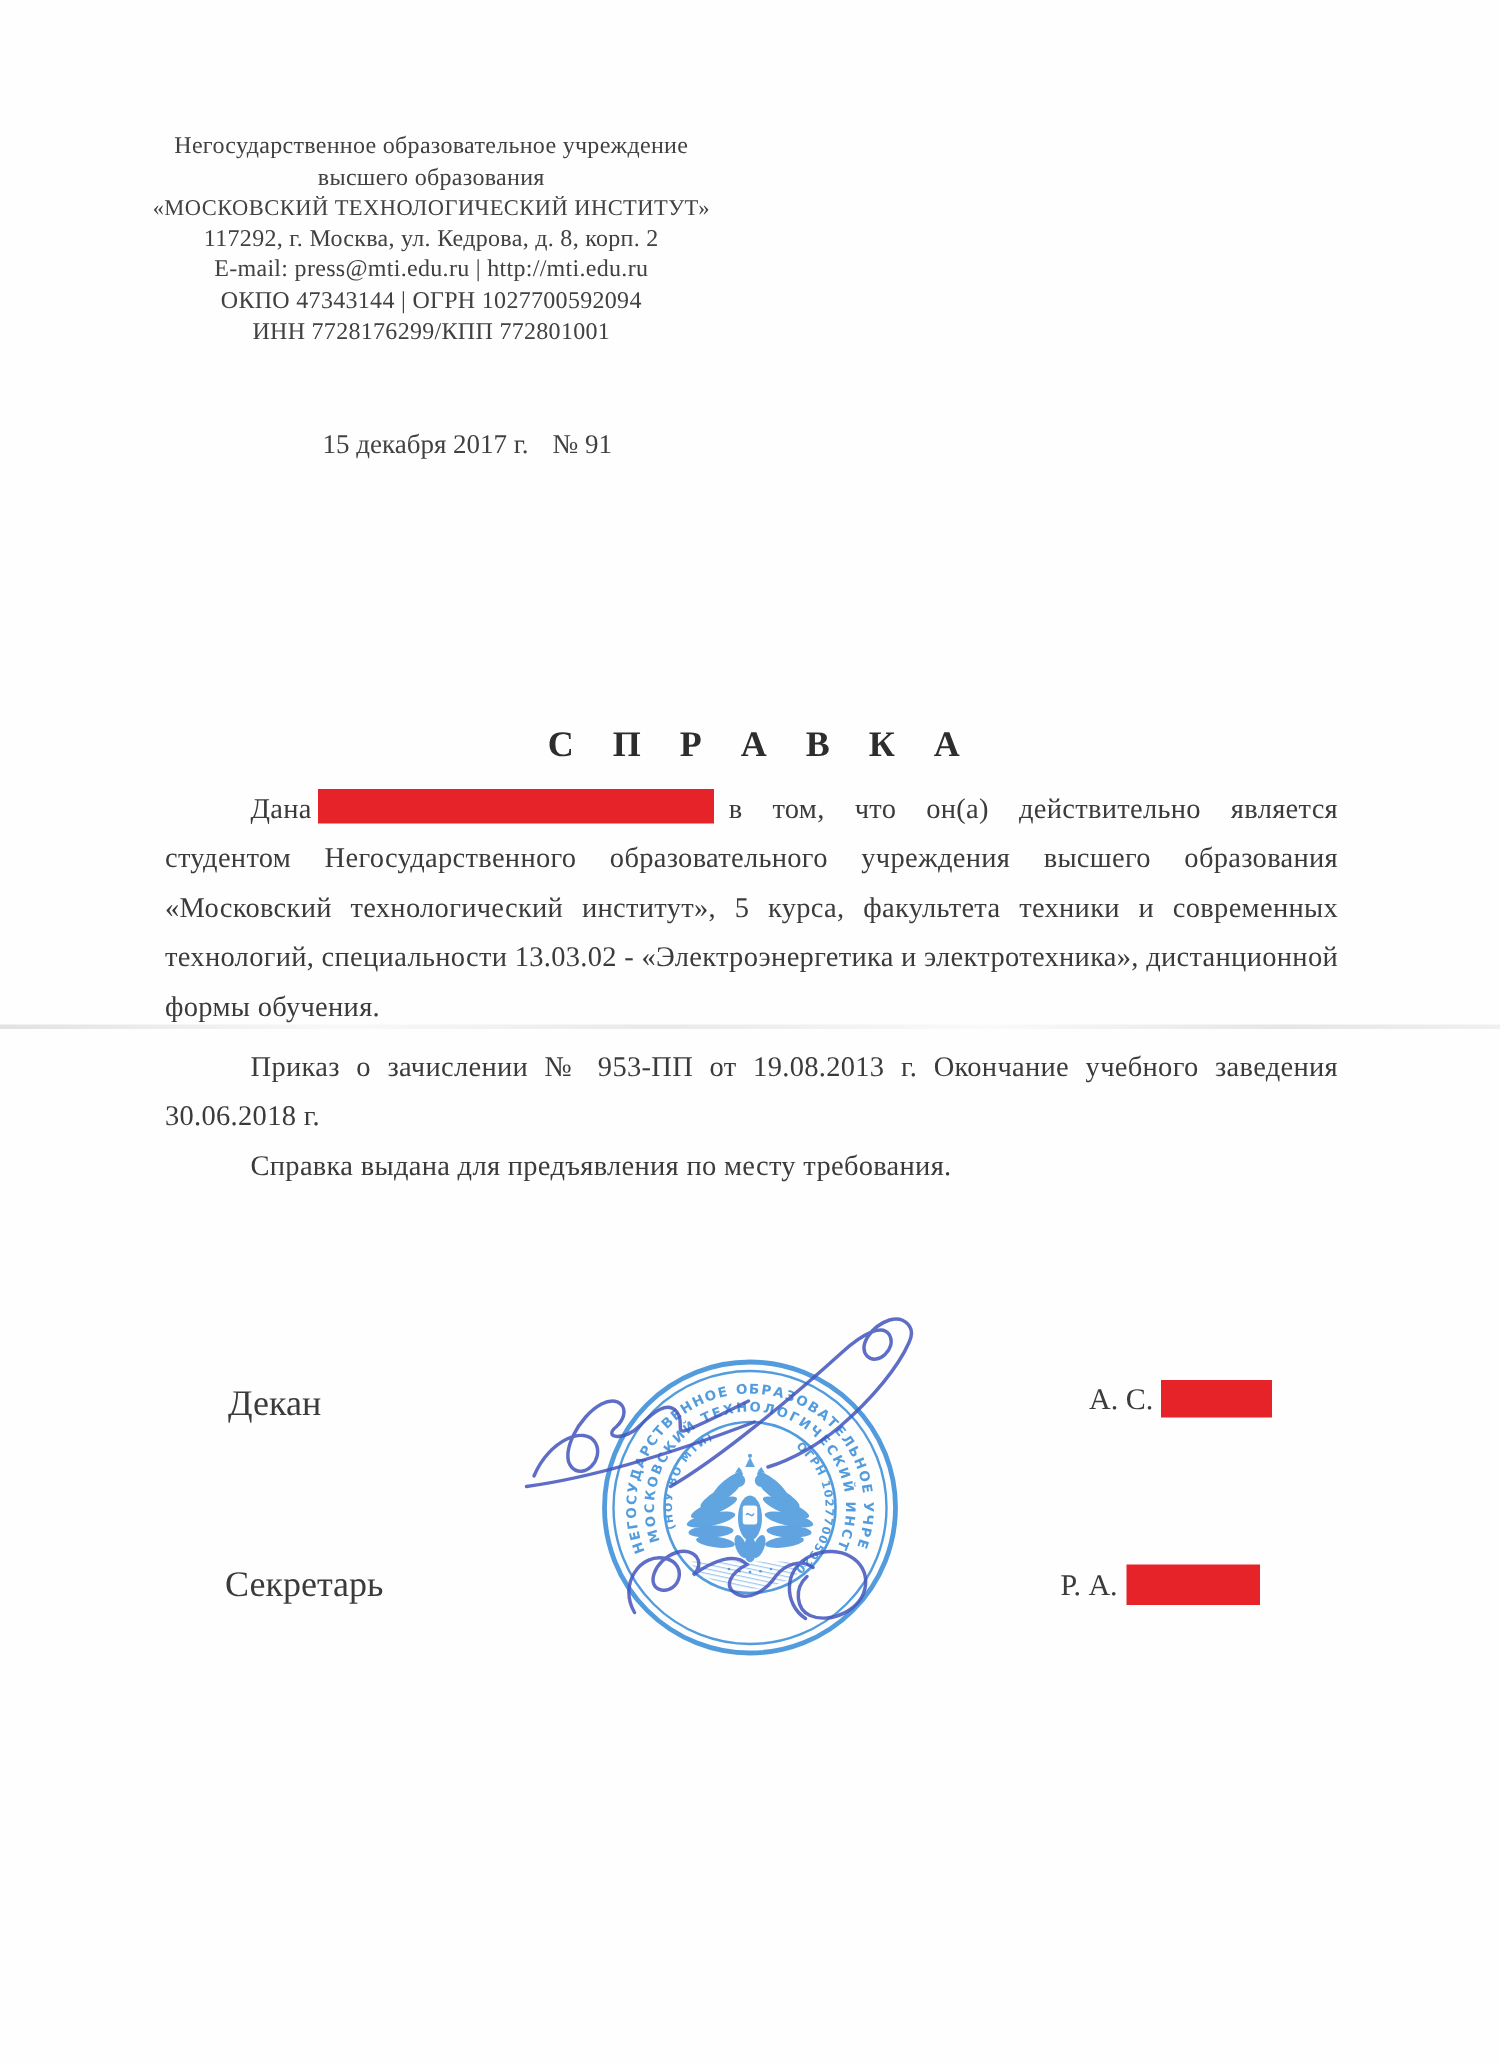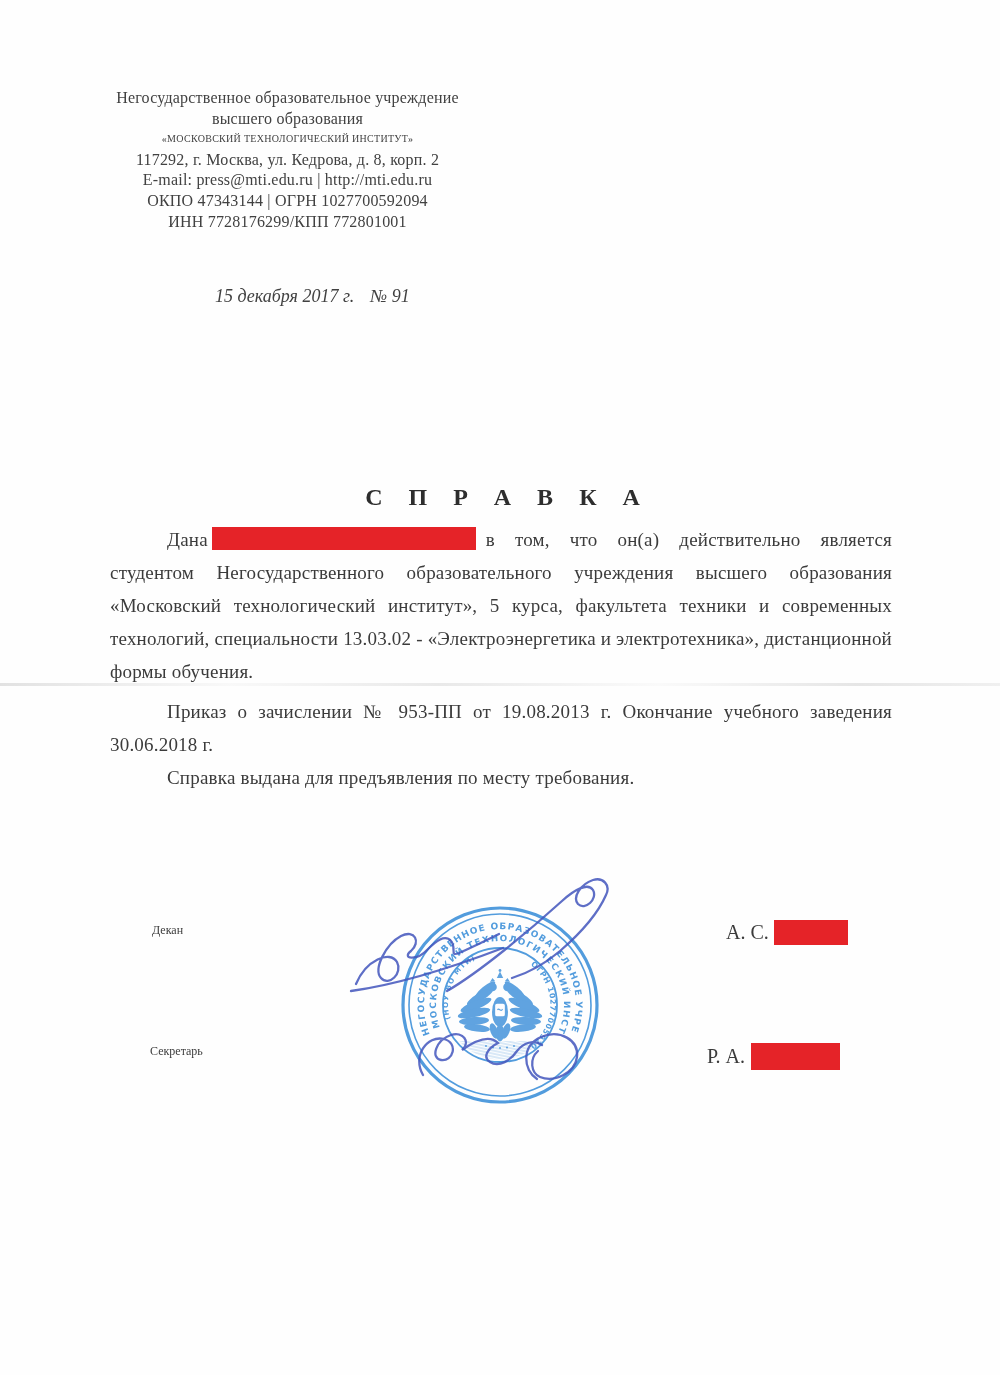--- a/index.html
+++ b/index.html
@@ -7,38 +7,38 @@
     position:relative; width:1000px; height:1375px; margin:0 auto;
     background:#fefefe; overflow:hidden;
     font-family:"Liberation Serif", serif; color:#3c3c3c;padding-left:45px;
     --stamp-blue:#3b8fd9; --pen-blue:#4356bd; --redaction-red:#e52328;
   }
   .header {
     position:absolute; left:55px; top:88px; width:465px;
     text-align:center; font-size:16px; line-height:20.6px; letter-spacing:.2px;
     color:#414141;
   }
-  .header .org-name { font-size:10px; letter-spacing:.3px; }
-  .date-line { position:absolute; left:215px; top:286px; font-size:18px; color:#414141;font-style:italic; }
+  .header .org-name { font-size:15px; letter-spacing:.3px; }
+  .date-line { position:absolute; left:215px; top:286px; font-size:18px; color:#414141; }
   .date-line .num { margin-left:16px; }
   .doc-title {
     position:absolute; left:0; right:30px; top:484px; text-align:center;
     font-size:24px; font-weight:bold; letter-spacing:10px; color:#2d2d2d;
   }
   .body-text {
     position:absolute; left:110px; top:523px; width:782px;
     font-size:19px; line-height:33px; letter-spacing:.2px;
     text-align:justify; color:#3b3b3b;
   }
   .body-text p { margin:0; text-indent:57px; }
   .body-text .p2 { margin-top:7px; }
   .body-text .p3 { margin-top:0; }
   .redaction { display:inline-block; background:var(--redaction-red); }
   .red-name { width:264px; height:23px; vertical-align:-4px; margin:0 10px 0 4px; }
-  .sig-label { position:absolute; font-size:12px; color:#3b3b3b; }
+  .sig-label { position:absolute; font-size:24px; color:#3b3b3b; }
   .sig-value { position:absolute; font-size:20px; color:#3b3b3b; white-space:nowrap; }
   .red-sig-dean { width:74px; height:25px; vertical-align:-6px; margin-left:5px; }
   .red-sig-sec  { width:89px; height:27px; vertical-align:-7px; margin-left:6px; }
   .crease {
     position:absolute; left:0; right:0; top:683px; height:3px; opacity:.45;
     background:linear-gradient(90deg,
       rgba(140,140,140,.55), rgba(175,175,175,.15) 22%,
       rgba(150,150,150,.45) 42%, rgba(180,180,180,.12) 63%,
       rgba(145,145,145,.5) 82%, rgba(160,160,160,.25));
   }

